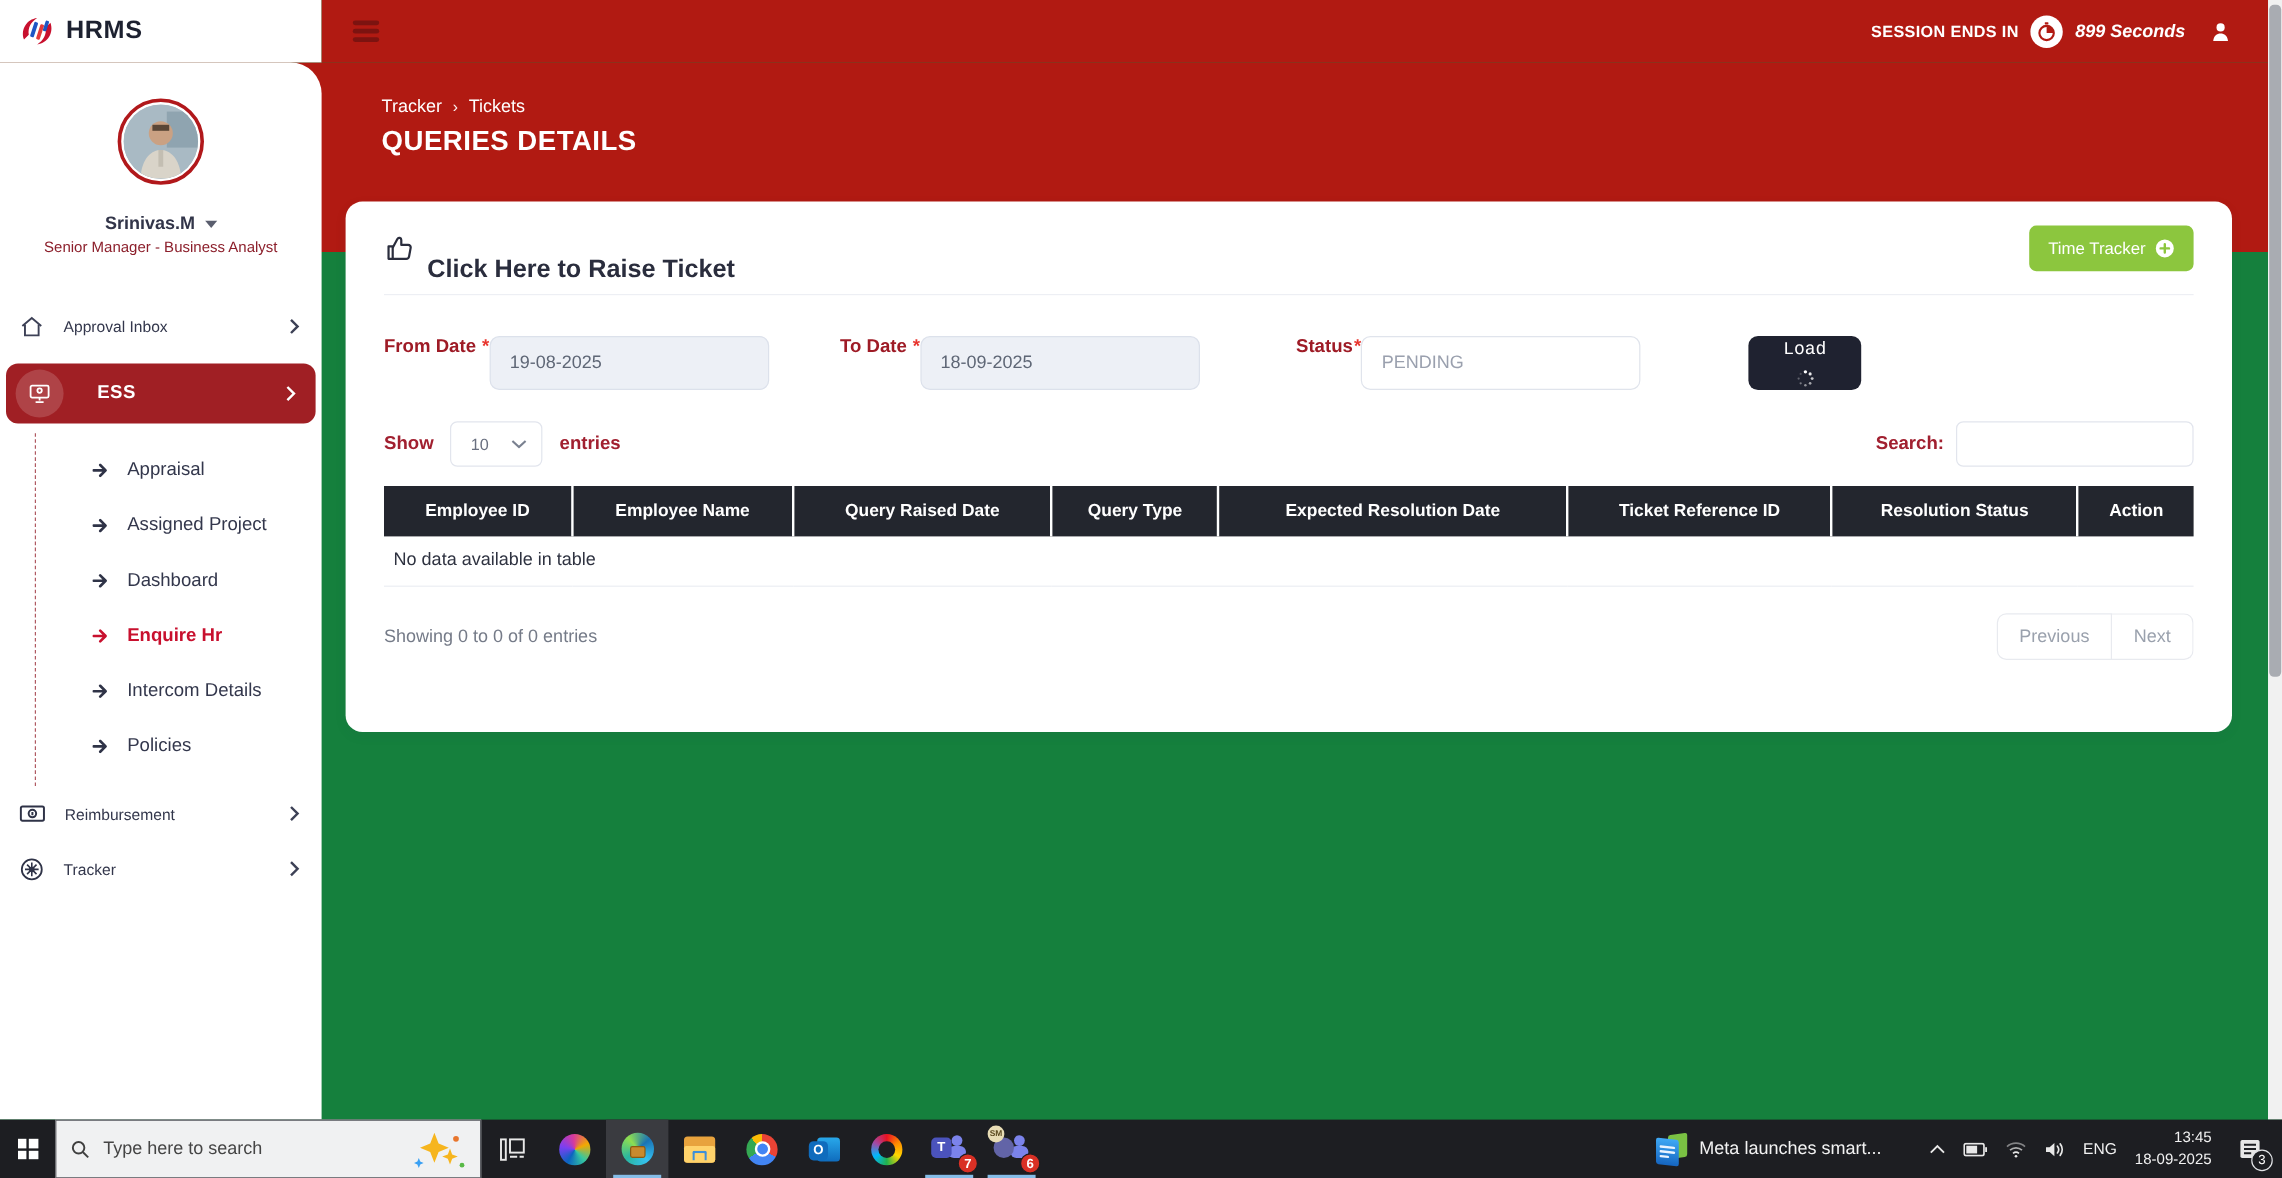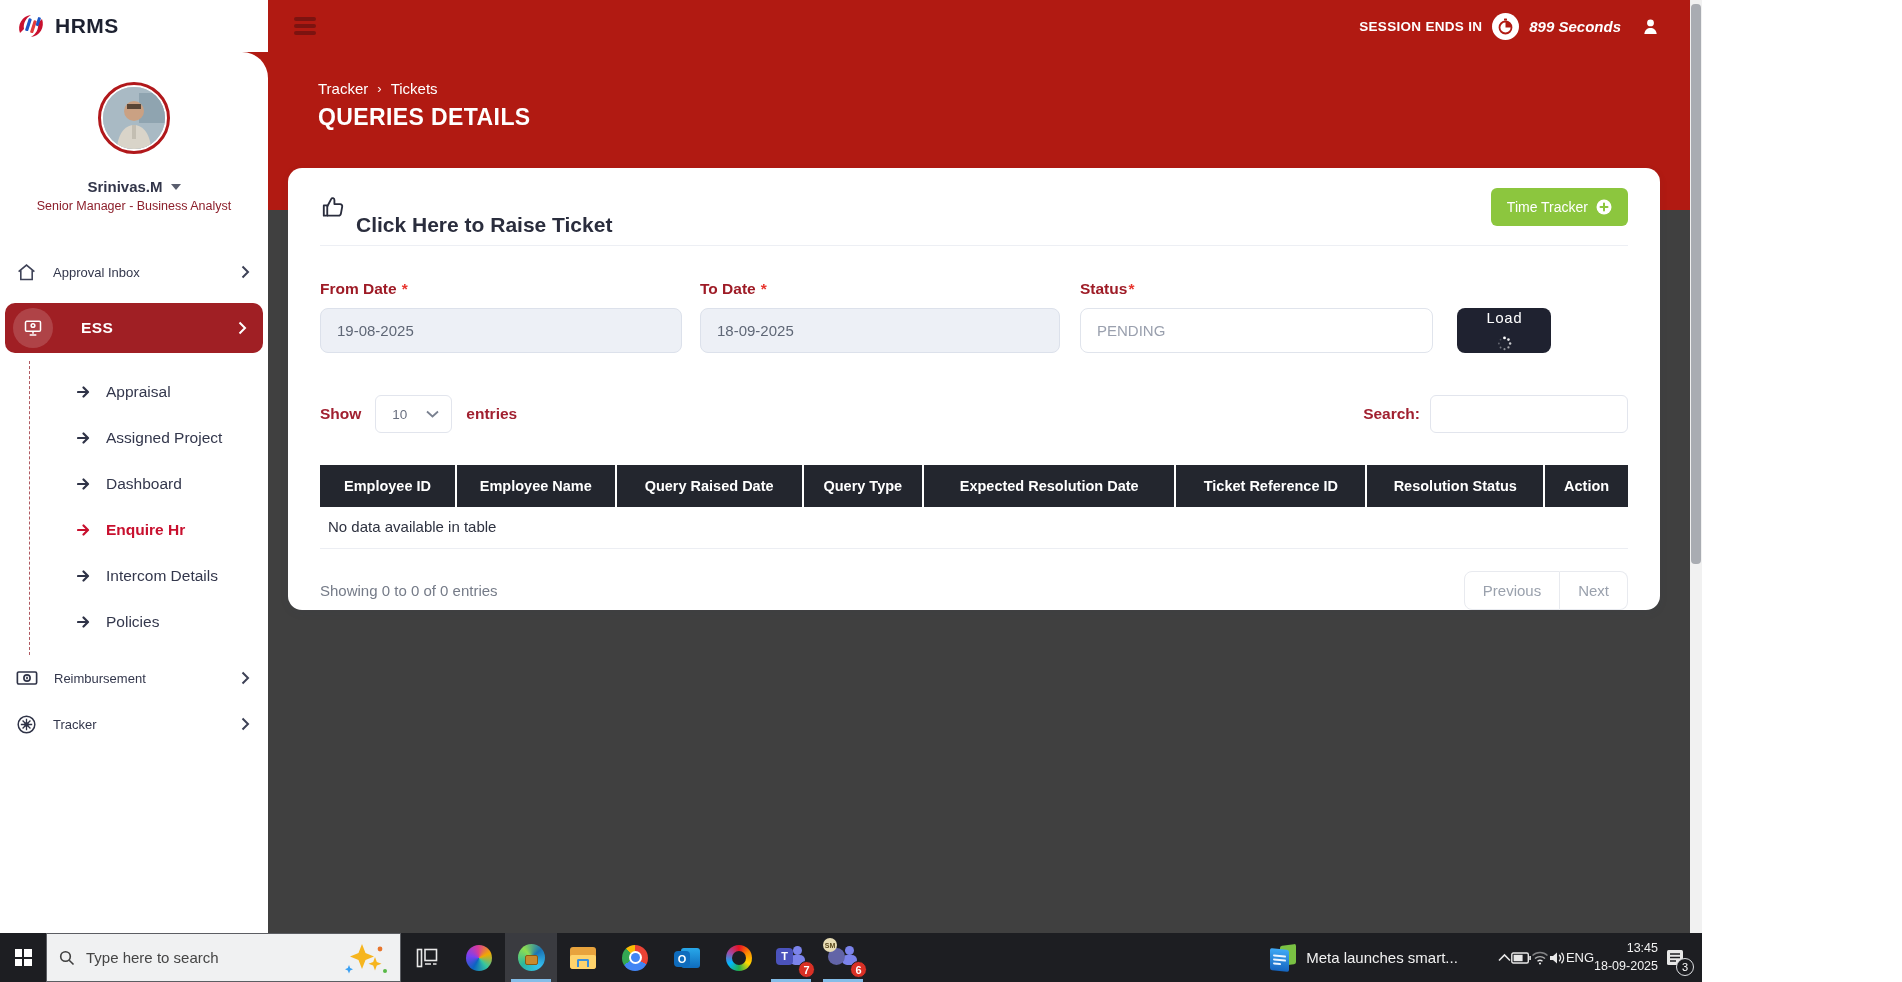--- a/index.html
+++ b/index.html
@@ -1,18 +1,18 @@
 <!DOCTYPE html>
 <html><head>
 <meta charset="utf-8">
 <style>
   * { margin:0; padding:0; box-sizing:border-box; }
   html,body { width:1902px; height:982px; }
   body { font-family:"Liberation Sans", sans-serif; }
-  .app { position:relative; width:1702px; height:982px; background:#404040; overflow:hidden; }
+  .app { position:relative; width:1902px; height:982px; background:#15803d; overflow:hidden; }
 
   
   .topbar { position:absolute; top:0; left:0; right:0; height:52px; z-index:5; }
   .logo-area { position:absolute; left:0; top:0; width:268px; height:52px; background:#ffffff; display:flex; align-items:center; padding-left:16px; gap:9px; }
   .logo-text { font-size:21px; font-weight:800; color:#1d2130; letter-spacing:.5px; }
   .topbar-red { position:absolute; left:268px; right:0; top:0; height:52px; background:#b11a12; display:flex; align-items:center; }
   .hamburger { margin-left:26px; width:22px; cursor:pointer; }
   .hamburger span { display:block; height:3.5px; background:#7c1310; border-radius:2px; margin-bottom:3.5px; }
   .hamburger span:last-child { margin-bottom:0; }
   .topbar-right { margin-left:auto; display:flex; align-items:center; gap:10px; padding-right:42px; }
@@ -50,35 +50,35 @@
   .submenu-item.active .submenu-label { color:#c8102e; font-weight:bold; }
 
   
   .card { position:absolute; left:288px; right:42px; top:168px; height:442px; background:#ffffff; border-radius:14px; box-shadow:0 3px 10px rgba(40,50,80,.07); z-index:2; padding:0 32px; }
   .card-header { display:flex; align-items:center; justify-content:space-between; height:78px; border-bottom:1px solid #edeff4; }
   .card-heading-wrap { display:flex; align-items:center; gap:10px; }
   .card-heading { font-size:21px; font-weight:bold; color:#2a2d3d;margin-top:36px; }
   .time-tracker-btn { background:#8cc63e; color:#fff; border:none; border-radius:6px; height:38px; padding:0 16px; font-size:14px; font-family:inherit; display:flex; align-items:center; gap:8px; cursor:pointer; }
 
   .form-row { display:flex; align-items:flex-end; margin-top:34px; }
-  .form-group { display:flex; flex-direction:column; }
+  .form-group { display:flex; flex-direction:row; }
   .form-label { color:#9e1b26; font-weight:bold; font-size:15.5px; margin-bottom:10px; }
   .req-star { color:#e8352e; margin-left:5px; }
   .req-star.tight { margin-left:1px; }
   .input-box { height:45px; border-radius:8px; background:#edf0f6; border:1px solid #dce1eb; color:#5f6776; font-size:15px; padding:0 16px; font-family:inherit; }
   .g1 { width:362px; margin-right:18px; }
   .g2 { width:360px; margin-right:20px; }
   .g3 { width:353px; margin-right:24px; }
   .status-box { background:#ffffff; border:1px solid #e0e4ec; color:#9aa0ae; }
   .status-box::placeholder { color:#9aa0ae; }
   .load-btn { height:45px; width:94px; background:#1f2230; color:#fff; border:none; border-radius:8px; font-size:15px; font-family:Liberation Mono, monospace; display:flex; align-items:center; justify-content:center; gap:8px; cursor:pointer;flex-direction:column; }
 
   .controls-row { display:flex; align-items:center; margin-top:26px; }
   .show-label, .entries-label, .search-label { color:#a12030; font-size:15.5px; font-weight:600; }
-  .page-size-select { width:77px; height:38px; margin:16px 14px; border:1px solid #e2e5ed; border-radius:6px; background:#fff; display:flex; align-items:center; padding:0 12px 0 16px; cursor:pointer; }
+  .page-size-select { width:77px; height:38px; margin:0 14px; border:1px solid #e2e5ed; border-radius:6px; background:#fff; display:flex; align-items:center; padding:0 12px 0 16px; cursor:pointer; }
   .page-size-value { color:#6a7080; font-size:13.5px; flex:1; }
   .controls-right { margin-left:auto; display:flex; align-items:center; gap:10px; }
   .search-input { width:198px; height:38px; border:1px solid #e2e5ed; border-radius:6px; background:#fff; font-family:inherit; font-size:14px; color:#444; padding:0 10px; }
 
   .data-table { width:100%; margin-top:16px; border-collapse:collapse; table-layout:fixed; }
   .data-table th { background:#23262e; color:#ffffff; font-size:14.5px; font-weight:bold; text-align:center; padding:13px 6px; border-right:2px solid #ffffff; }
   .data-table th:last-child { border-right:none; }
   .empty-row-cell { padding:11px 8px 13px; font-size:15px; color:#2e3240; border-bottom:1px solid #eceef3; text-align:left; }
 
   .table-footer { display:flex; justify-content:space-between; align-items:center; margin-top:22px; }
@@ -102,21 +102,21 @@
   .tb-sparkles { position:absolute; right:10px; top:7px; }
   .tb-cell { width:52px; display:flex; align-items:center; justify-content:center; position:relative; cursor:pointer; }
   .tb-cell.active-app { background:#3a3b40; }
   .tb-underline { position:absolute; bottom:0; left:6px; right:6px; height:3px; background:#85bde8; }
   .badge-red { position:absolute; right:2px; bottom:4px; min-width:17px; height:17px; border-radius:50%; background:#d93025; color:#fff; font-size:11px; font-weight:bold; display:flex; align-items:center; justify-content:center; border:1px solid #1d1e22; }
   .sm-bubble { position:absolute; left:6px; top:5px; width:14px; height:14px; border-radius:50%; background:#e8ddb5; color:#5a4a1f; font-size:7px; font-weight:bold; display:flex; align-items:center; justify-content:center; }
 
   .tb-right { margin-left:auto; display:flex; align-items:center; padding-right:10px; gap:14px; }
   .news-wrap { display:flex; align-items:center; gap:10px; cursor:pointer; }
   .news-text { color:#f2f2f2; font-size:15px; }
-  .tray { display:flex; align-items:center; margin-left:26px; }
+  .tray { display:flex; align-items:center; gap:15px; margin-left:26px; }
   .tray-lang { color:#f2f2f2; font-size:13px; }
   .tray-clock { color:#f2f2f2; font-size:12.5px; line-height:1.4; text-align:right; }
   .tb-notif { position:relative; display:flex; align-items:center; justify-content:center; width:34px; height:49px; cursor:pointer; }
   .notif-badge { position:absolute; right:-2px; bottom:6px; width:18px; height:18px; border-radius:50%; border:1.5px solid #dfe1e4; background:#1d1e22; color:#fff; font-size:11px; display:flex; align-items:center; justify-content:center; }
   .copilot-i { width:26px; height:26px; border-radius:50%; background:conic-gradient(from 210deg,#0b64c0,#7a3ff2,#d83a9b,#f2a900,#35c7a0,#0b64c0); }
   .rainbow-i { width:26px; height:26px; border-radius:50%; background:conic-gradient(#e81123,#ff8c00,#ffd700,#22b14c,#00b7ff,#a349a4,#e81123); display:flex; align-items:center; justify-content:center; }
   .rainbow-i i { width:14px; height:14px; border-radius:50%; background:#1d1e22; }
   .edge-i { position:relative; width:27px; height:27px; border-radius:50%; background:conic-gradient(from 140deg,#35c1f1,#2ab6a0,#8ede51,#1a73b5,#35c1f1); }
   .edge-i .case { position:absolute; left:7px; top:11px; width:13px; height:10px; border-radius:2px; background:#c98a2e; border:1px solid #8a5a12; }
   .chrome-i { position:relative; width:26px; height:26px; border-radius:50%; background:conic-gradient(#ea4335 0 33%,#4285f4 33% 66%,#34a853 66% 88%,#fbbc05 88% 100%); display:flex; align-items:center; justify-content:center; }

